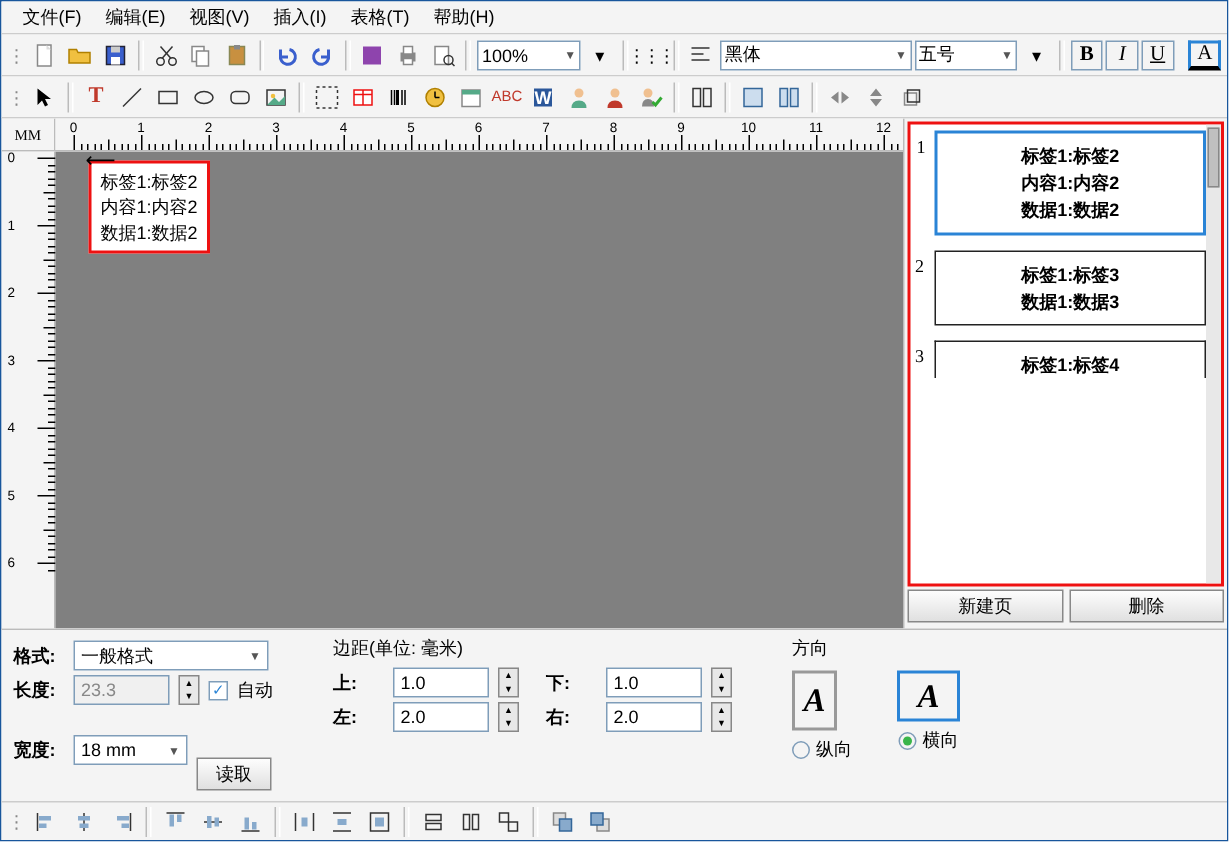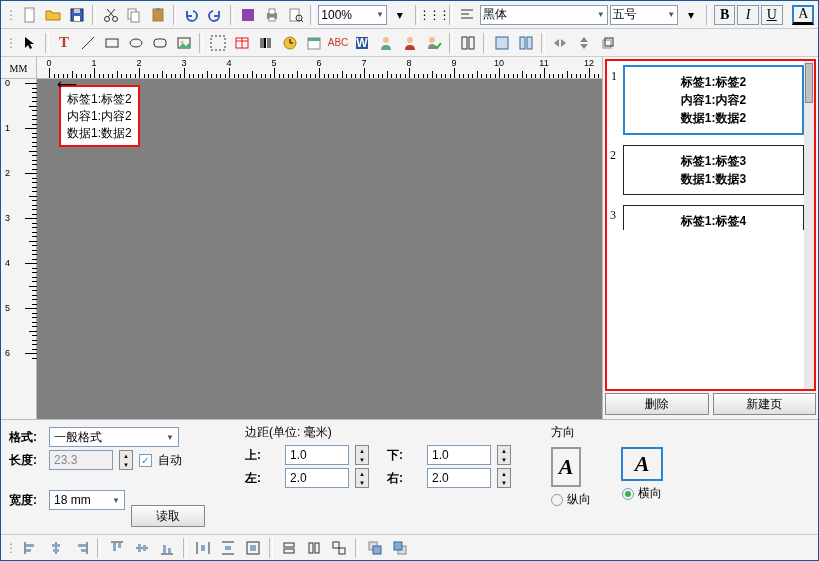--- a/index.html
+++ b/index.html
@@ -50,37 +50,45 @@
 .group { }
 .grouptitle { font-size: 12px; margin-bottom: 4px; }
 .grow { display: flex; align-items: center; margin: 3px 0; gap: 6px; font-size: 12px; }
 .grow label { width: 34px; font-weight: bold; }
 .inp { width: 64px; height: 20px; border: 1px solid #7f9db9; background: #fff; padding: 0 4px; display: flex; align-items: center; }
 .inp.dis { background: #f0f0f0; color: #888; }
 .combo { width: 130px; height: 20px; border: 1px solid #7f9db9; background: #fff; display: flex; align-items: center; padding: 0 4px; }
 .spin { width: 14px; height: 20px; border: 1px solid #888; background: #e8e8e8; display: flex; flex-direction: column; }
 .spin div { flex: 1; display: flex; align-items: center; justify-content: center; font-size: 6px; }
 .chk { width: 13px; height: 13px; border: 1px solid #7f9db9; background: #fff; display: inline-flex; align-items: center; justify-content: center; font-size: 10px; color: #2a84d6; }
-.smbtn { width: 74px; height: 22px; border: 1px solid #888; background: linear-gradient(#fdfdfd,#e0e0e0); margin-top: 32px; }
+.smbtn { width: 50px; height: 22px; border: 1px solid #888; background: linear-gradient(#fdfdfd,#e0e0e0); margin-top: 32px; }
 .dirbox { width: 42px; height: 34px; border: 2px solid #2a84d6; display: flex; align-items: center; justify-content: center; font-family: "Times New Roman"; font-size: 22px; font-style: italic; font-weight: bold; }
 .dirbox.off { border-color: #999; }
 .dirgroup { text-align: center; }
 .dirgroup .radio { margin-top: 4px; display: flex; align-items: center; justify-content: center; gap: 4px; }
 .rdot { width: 12px; height: 12px; border: 1px solid #7f9db9; border-radius: 50%; display: inline-flex; align-items: center; justify-content: center; }
 .rdot.on::after { content: ""; width: 6px; height: 6px; background: #39b54a; border-radius: 50%; }
 .toolbar3 { height: 26px; border-top: 1px solid #ccc; background: #f4f4f4; display: flex; align-items: center; padding: 0 4px; gap: 3px; }
 .statusbar { height: 22px; border-top: 1px solid #bbb; background: #f4f4f4; display: flex; align-items: center; padding: 0 6px; }
 .statusbar .rt { margin-left: auto; display: flex; gap: 6px; color: #888; font-size: 11px; }
 .ico { width: 16px; height: 16px; }
 </style>
 </head>
 <body>
 
 <div class="window">
 
+  <div class="menubar">
+    <div class="menuitem">文件(F)</div>
+    <div class="menuitem">编辑(E)</div>
+    <div class="menuitem">视图(V)</div>
+    <div class="menuitem">插入(I)</div>
+    <div class="menuitem">表格(T)</div>
+    <div class="menuitem">帮助(H)</div>
+  </div>
 
   <div class="toolbar">
     <span style="color:#888">⋮</span>
     <div class="tbtn">
         <svg class="ico" viewBox="0 0 16 16">
           <rect x="3" y="1" width="9" height="14" fill="#fff" stroke="#888"></rect>
           <path d="M9 1 L12 4 L9 4 Z" fill="#ddd"></path>
         </svg>
       </div>
     <div class="tbtn">
@@ -565,22 +573,22 @@
         </div>
         <div class="thumb" style="border-bottom:none;margin-bottom:0;padding-bottom:0">
           <span class="num">3</span>
           <div>标签1:标签4</div>
         </div>
         <div class="thumbscroll">
             <div class="grip"></div>
           </div>
       </div>
       <div class="rightbtns">
+        <button>新建页</button>
         <button>删除</button>
-        <button>新建页</button>
       </div>
     </div>
   </div>
 
   <div class="bottompanel">
     <div class="group">
       <div class="grow">
         <label>格式:</label>
         <div class="combo">
             <span>一般格式</span>

